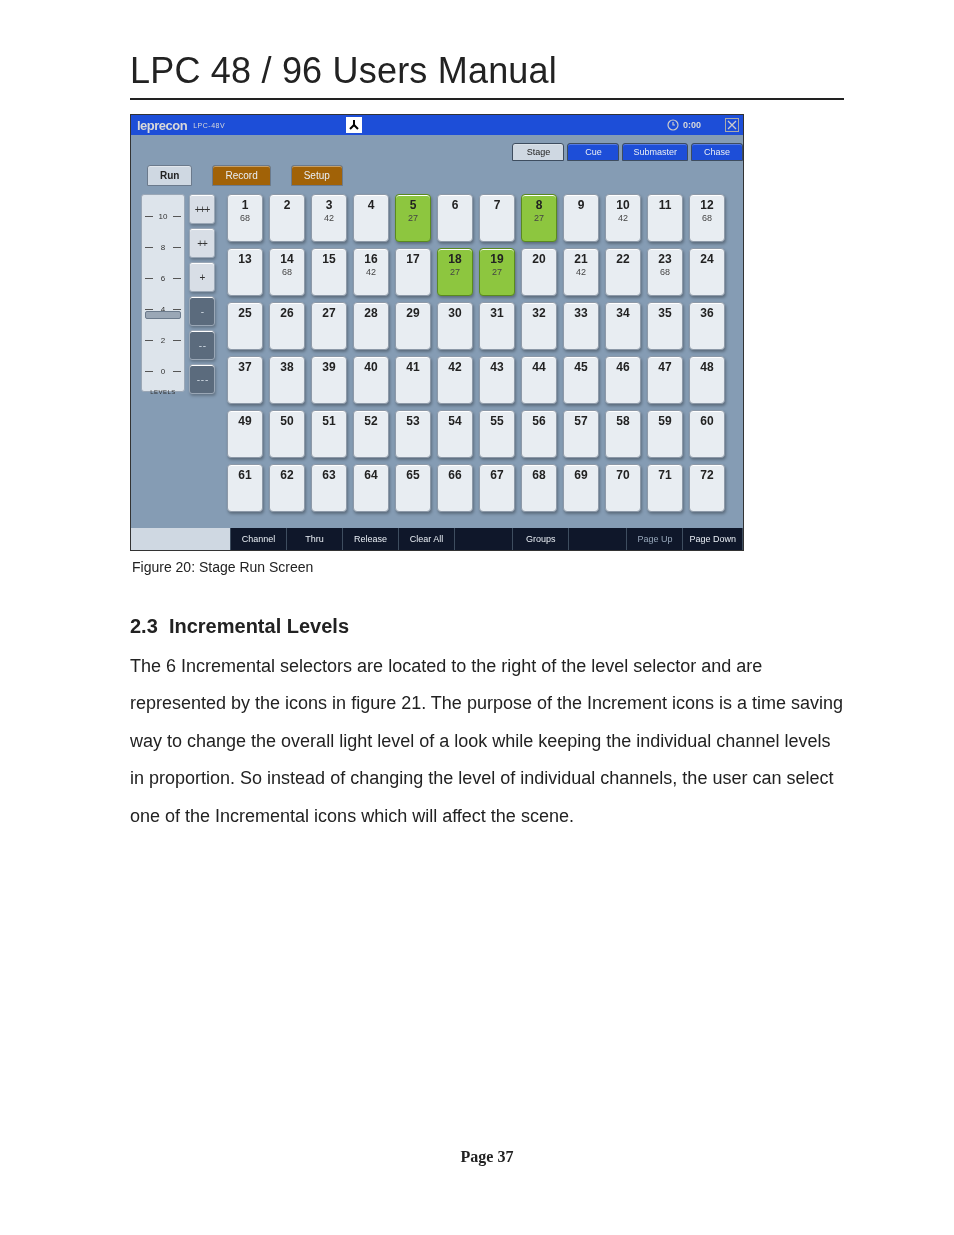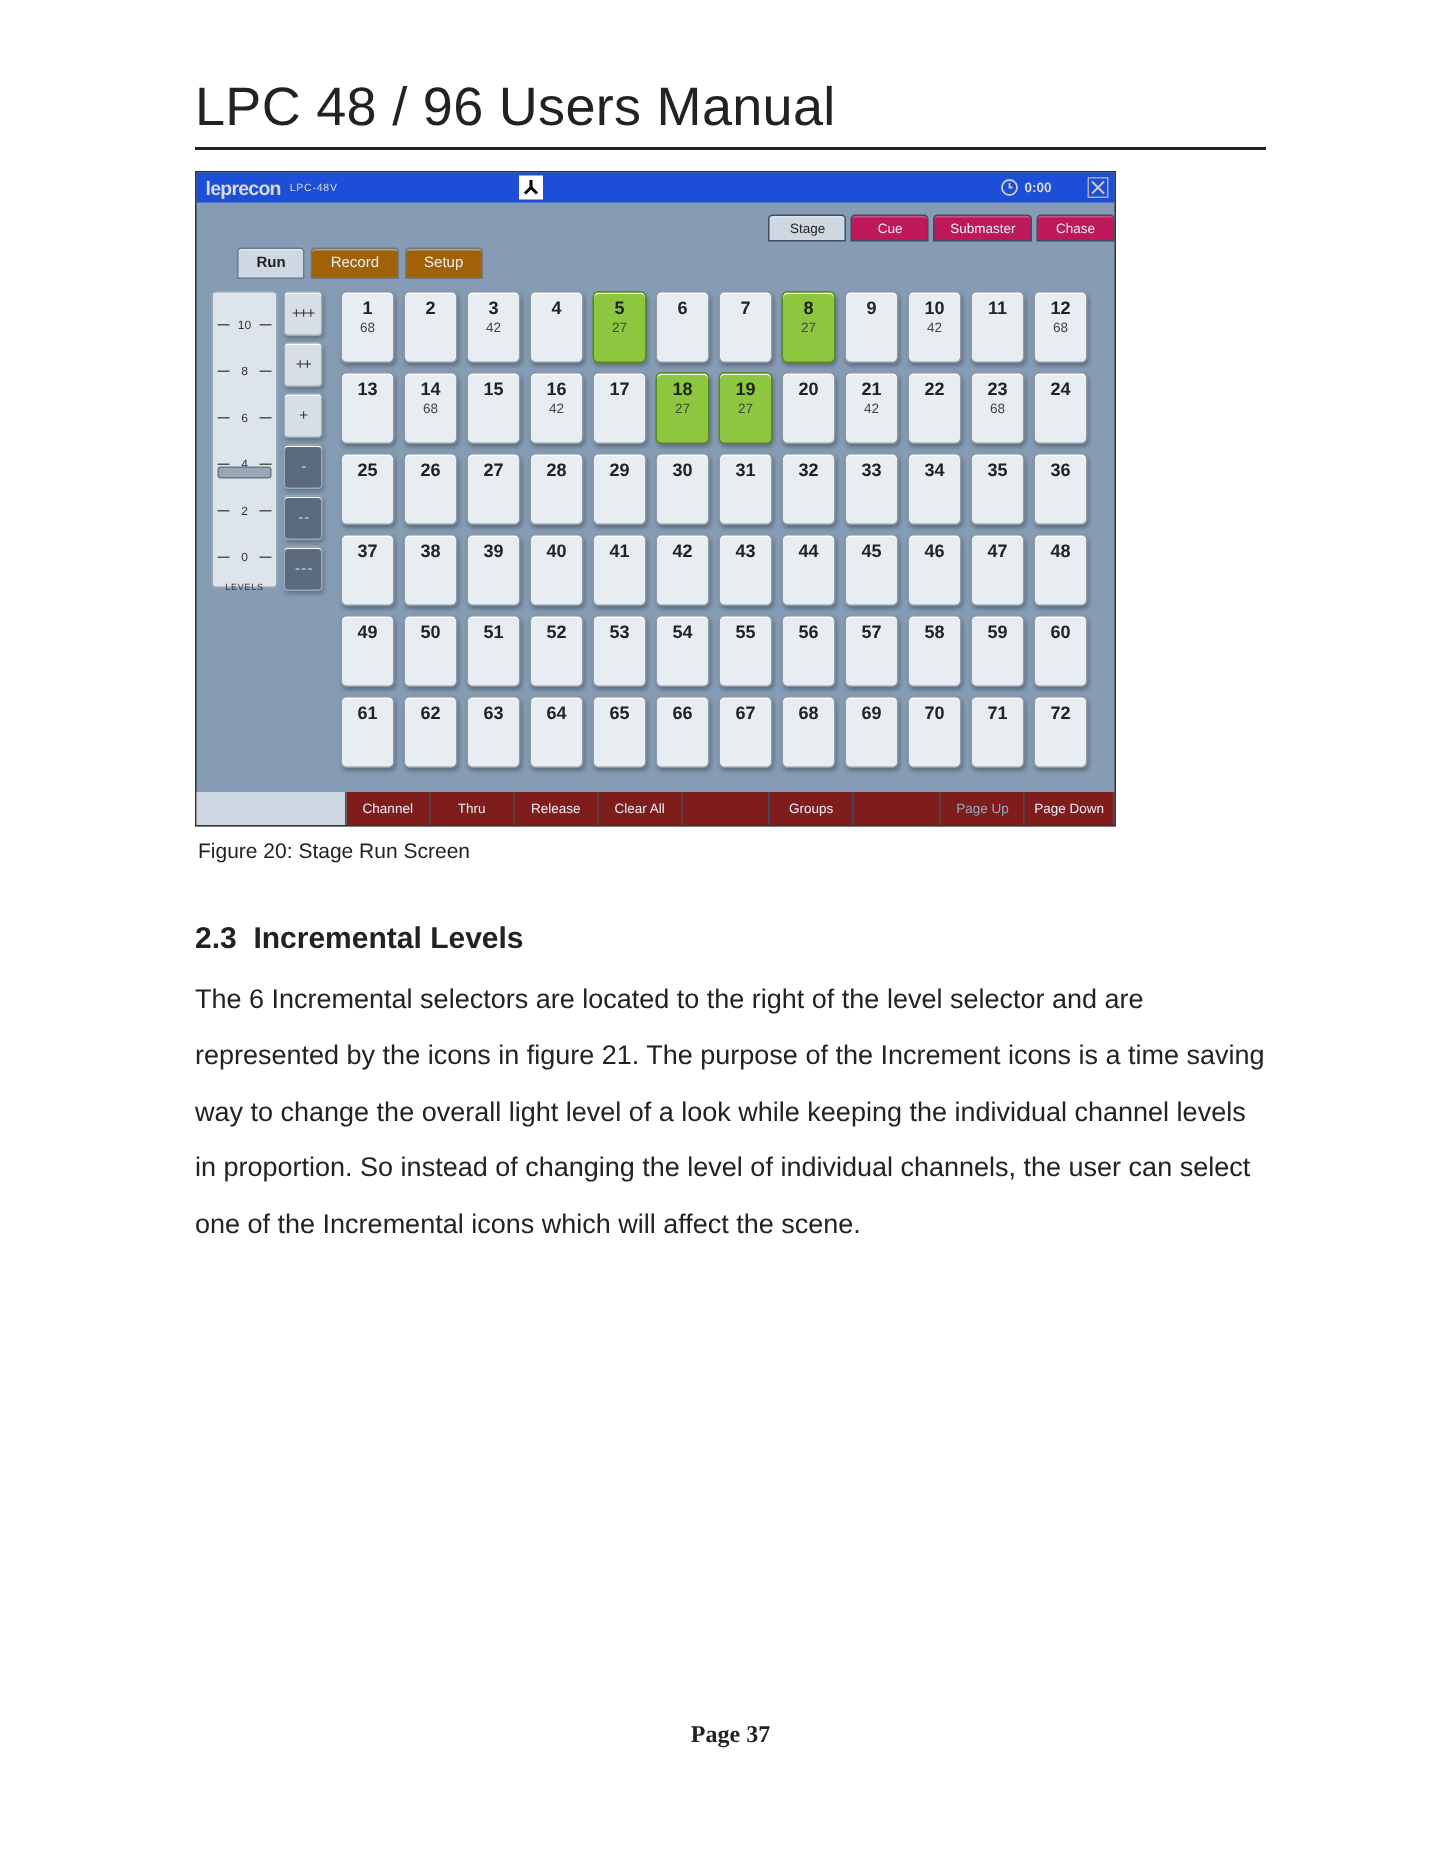--- a/index.html
+++ b/index.html
@@ -75,36 +75,36 @@
   }
 
   .view-tabs {
     position: absolute;
     right: 0;
     top: 28px;
     display: flex;
     gap: 3px;
   }
   .vtab {
-    background: #be185d;
+    background: #1d4ed8;
     color: #e9eef4;
     border: 1px solid #3e4d5f;
     border-radius: 3px 3px 0 0;
     font-size: 9px;
     padding: 3px 10px 3px 10px;
     min-width: 52px;
     text-align: center;
     box-shadow: inset 0 1px 0 rgba(255,255,255,.25);
   }
   .vtab.active { background: #cfd8e2; color: #222; }
 
   .mode-tabs {
     display:flex;
-    gap:0;
-    padding: 30px 0 0 27px;
+    gap:16px;
+    padding: 30px 0 0 16px;
   }
   .mtab {
     background: #cfd8e2;
     color:#222;
     border:1px solid #6b7a8c;
     border-radius: 3px 3px 0 0;
     font-size: 10px;
     font-weight: bold;
     padding: 4px 12px;
     margin-right: 4px;
@@ -197,21 +197,21 @@
   }
   .cell .val {
     font-size:9px;
     font-weight:normal;
     color:#444;
     margin-top:1px;
   }
 
   .bottom-bar {
     display:flex;
-    background:#7f1d1d;
+    background:#0f172a;
     color:#e9eef4;
     font-size:9px;
     height: 22px;
     align-items:stretch;
   }
   .spacer-left {
     width: 100px;
     background:#cfd8e2;
     border-right:1px solid #3e4d5f;
   }

